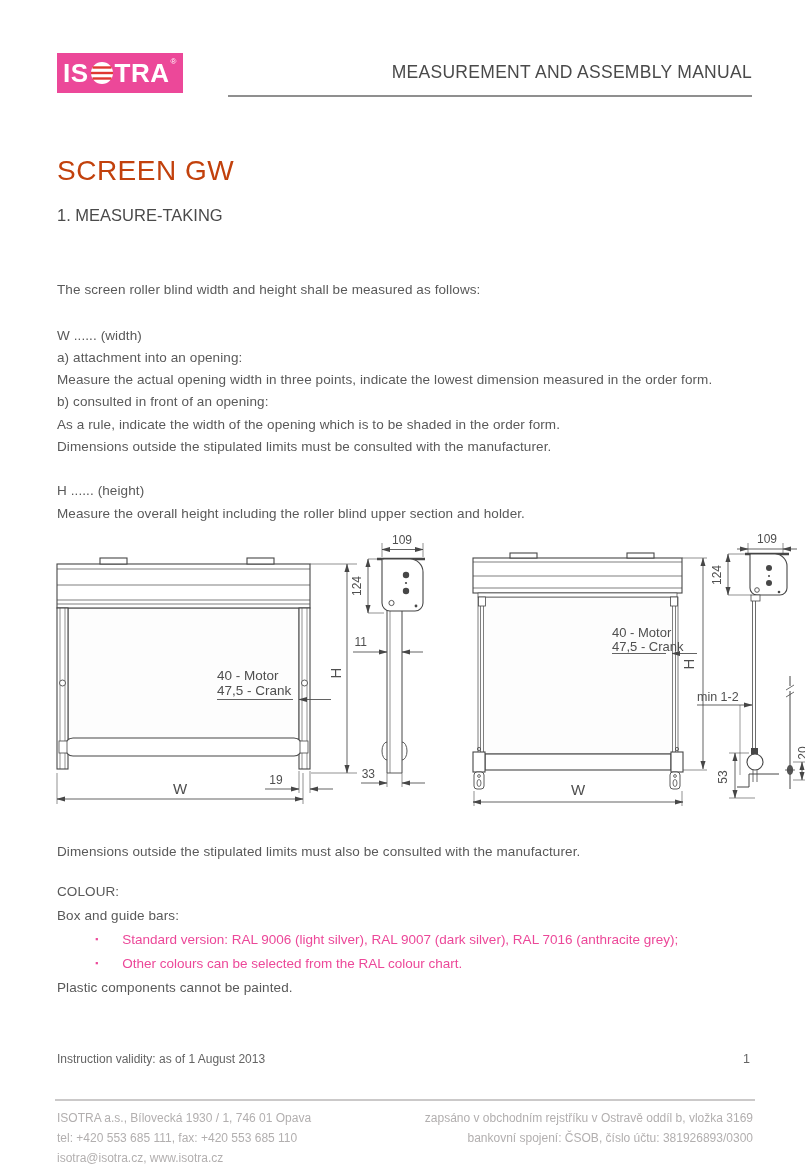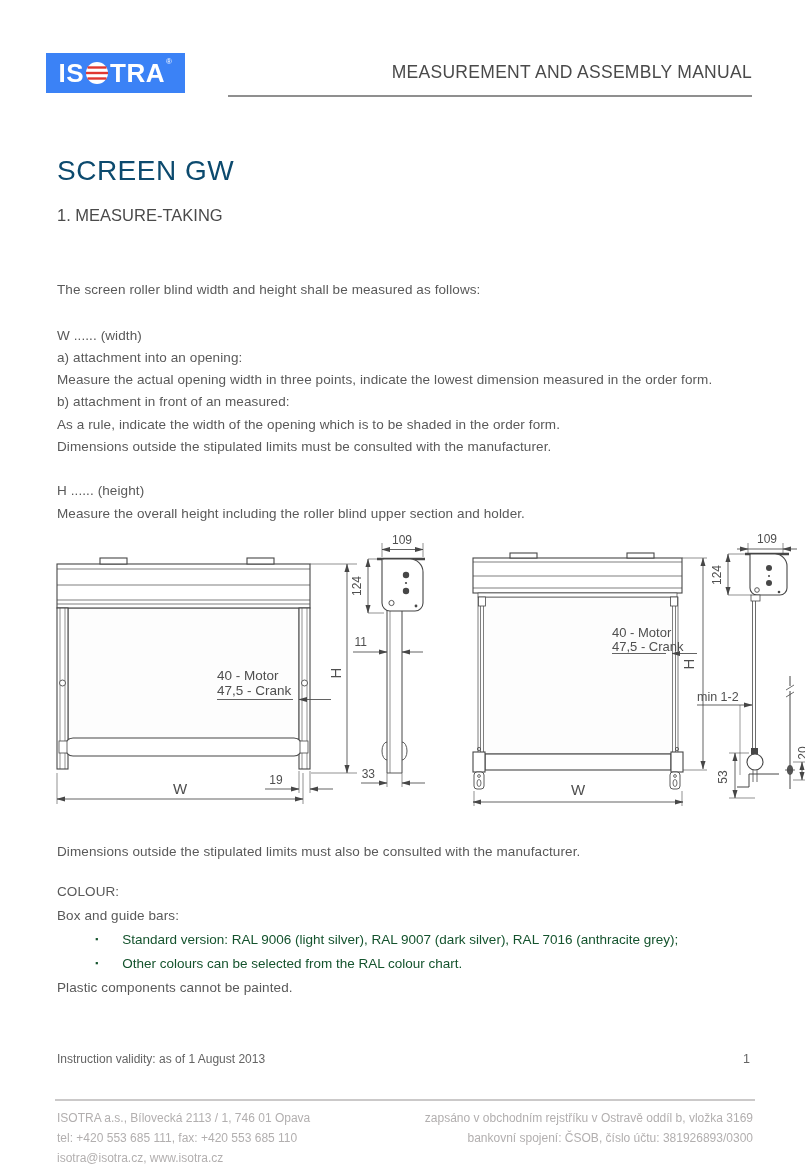--- a/index.html
+++ b/index.html
@@ -1,31 +1,31 @@
 <!DOCTYPE html>
 <html><head>
 <meta charset="utf-8">
 <style>
   html,body{margin:0;padding:0;background:#9a9a9a;}
   .page{position:relative;width:808px;height:1164px;background:#ffffff;margin:0 auto;
         font-family:"Liberation Sans",sans-serif;overflow:hidden;}
   .abs{position:absolute;white-space:nowrap;}
   
-  .logo{left:46px;top:53px;width:139px;height:40px;background:#3b82f6;color:#fff;
+  .logo{left:57px;top:53px;width:126px;height:40px;background:#ec4899;color:#fff;
         display:flex;align-items:center;justify-content:center;font-weight:bold;
         font-size:26px;letter-spacing:.5px;}
   .logo-ball{margin:0 1px;display:block;}
   .logo-reg{font-size:8px;align-self:flex-start;margin:4px 0 0 1px;font-weight:normal;}
   .header-title{right:56px;top:62px;font-size:17.5px;color:#4a4a4a;letter-spacing:.3px;margin-left:12px;}
   .header-rule{left:228px;top:95px;width:524px;height:2px;background:#8f8f8f;}
   
-  .doc-title{left:57px;top:155px;font-size:28px;color:#0c4a6e;letter-spacing:.5px;}
+  .doc-title{left:57px;top:155px;font-size:28px;color:#c2410c;letter-spacing:.5px;}
   .section-heading{left:57px;top:206px;font-size:16.5px;color:#4a4a4a;}
   .t{left:57px;font-size:13.5px;color:#595959;letter-spacing:.1px;}
-  .bullet-line{left:95px;font-size:13.5px;color:#14532d;}
+  .bullet-line{left:95px;font-size:13.5px;color:#ec4899;}
   .bullet{font-size:9px;vertical-align:2px;}
   .bullet-text{margin-left:24px;}
   
   .drawing{left:45px;top:533px;}
   .drawing text{font-family:"Liberation Sans",sans-serif;fill:#4f4f4f;stroke:none;}
   
   .validity{left:57px;top:1052px;font-size:12px;color:#646464;}
   .page-number{right:58px;top:1052px;font-size:12.5px;color:#646464;}
   .footer-rule{left:55px;top:1099px;width:700px;height:2px;background:#cbc9c9;}
   .footer-col{top:1108px;font-size:12px;line-height:20px;color:#b2afaf;}
@@ -53,21 +53,21 @@
   <div class="abs header-title">MEASUREMENT AND ASSEMBLY MANUAL</div>
   <div class="abs header-rule"></div>
 
   <div class="abs doc-title">SCREEN GW</div>
   <div class="abs section-heading">1. MEASURE-TAKING</div>
   <div class="abs t" style="top:282px">The screen roller blind width and height shall be measured as follows:</div>
 
   <div class="abs t" style="top:328px">W ...... (width)</div>
   <div class="abs t" style="top:350px">a) attachment into an opening:</div>
   <div class="abs t" style="top:372px">Measure the actual opening width in three points, indicate the lowest dimension measured in the order form.</div>
-  <div class="abs t" style="top:394px">b) attachment in front of an measured:</div>
+  <div class="abs t" style="top:394px">b) consulted in front of an opening:</div>
   <div class="abs t" style="top:417px">As a rule, indicate the width of the opening which is to be shaded in the order form.</div>
   <div class="abs t" style="top:439px">Dimensions outside the stipulated limits must be consulted with the manufacturer.</div>
 
   <div class="abs t" style="top:483px">H ...... (height)</div>
   <div class="abs t" style="top:506px">Measure the overall height including the roller blind upper section and holder.</div>
 
   <svg class="abs drawing" width="760" height="280" viewBox="0 0 760 280">
     <defs>
       <marker id="arr" viewBox="0 0 10 6" refX="9.5" refY="3" markerWidth="10" markerHeight="6" orient="auto-start-reverse">
         <path d="M0,0 L10,3 L0,6 Z" fill="#474747"></path>
@@ -230,21 +230,21 @@
   <div class="abs bullet-line" style="top:956px">
     <span class="bullet">▪</span><span class="bullet-text">Other colours can be selected from the RAL colour chart.</span>
   </div>
   <div class="abs t" style="top:980px">Plastic components cannot be painted.</div>
 
   <div class="abs validity">Instruction validity: as of 1 August 2013</div>
   <div class="abs page-number">1</div>
 
   <div class="abs footer-rule"></div>
   <div class="abs footer-col footer-left">
-    <div>ISOTRA a.s., Bílovecká 2113 / 1, 746 01 Opava</div>
+    <div>ISOTRA a.s., Bílovecká 1930 / 1, 746 01 Opava</div>
     <div>tel: +420 553 685 111, fax: +420 553 685 110</div>
     <div>isotra@isotra.cz, www.isotra.cz</div>
   </div>
   <div class="abs footer-col footer-right">
     <div>zapsáno v obchodním rejstříku v Ostravě oddíl b, vložka 3169</div>
     <div>bankovní spojení: ČSOB, číslo účtu: 381926893/0300</div>
   </div>
 
 </div>
 

